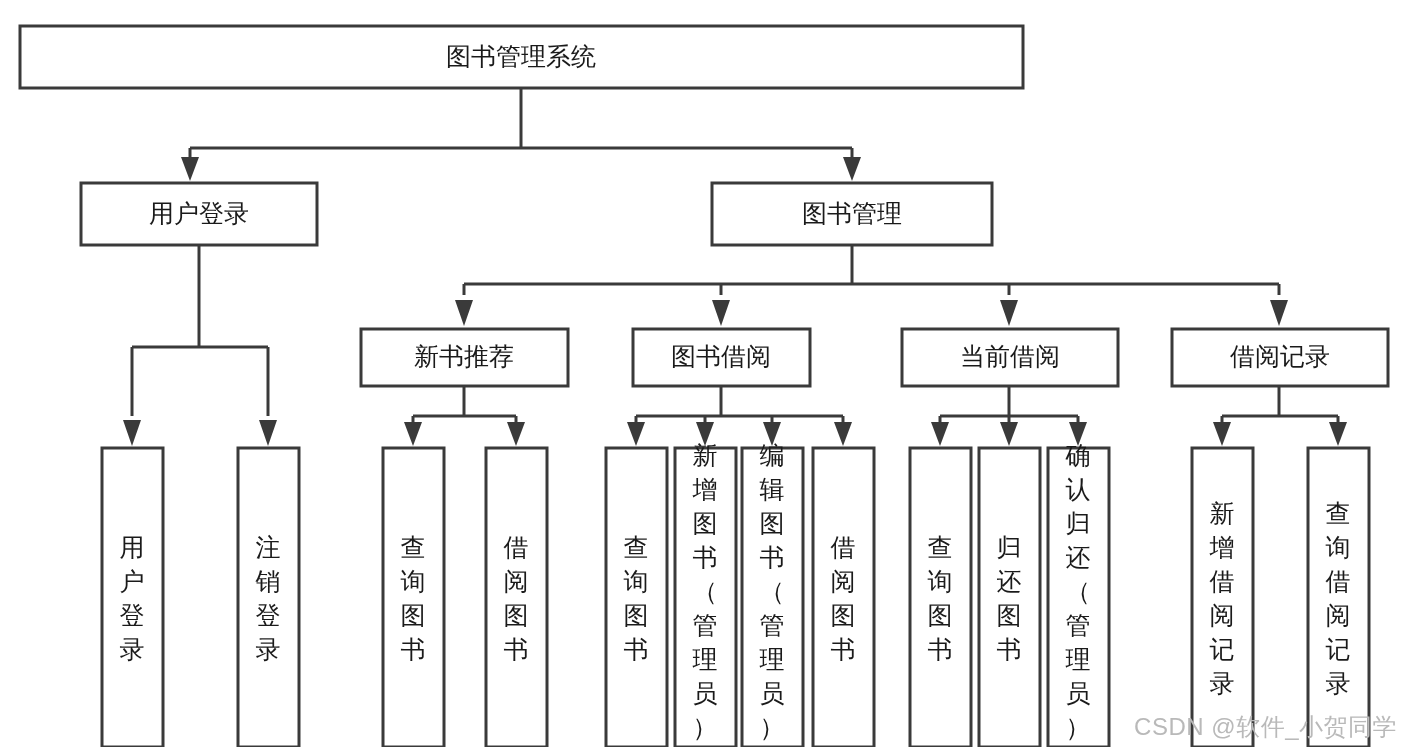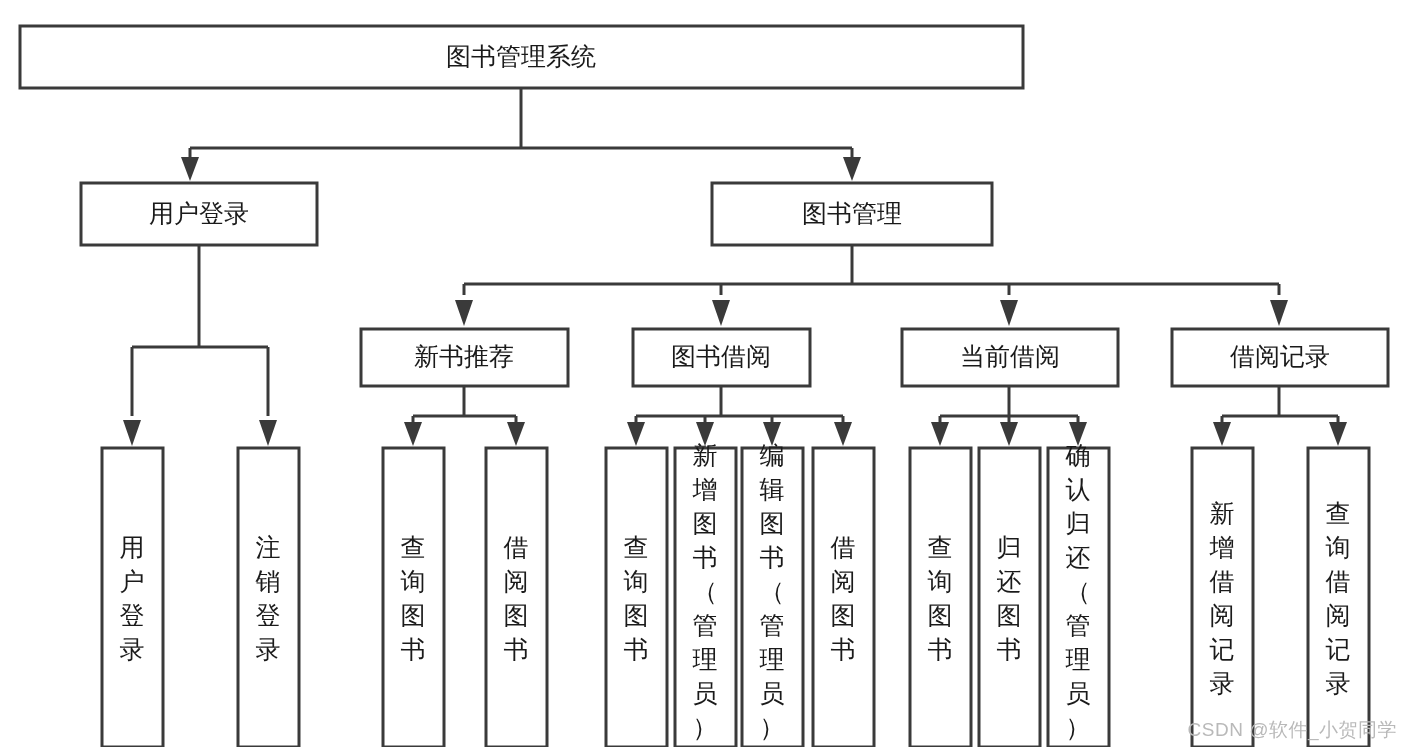--- a/index.html
+++ b/index.html
@@ -58,21 +58,21 @@
     fill: #1a1a1a;
     font-family: "Liberation Sans", "DejaVu Sans", sans-serif;
     font-size: 25px;
     text-anchor: middle;
   }
   .watermark {
     position: absolute;
     right: 8px;
     bottom: 4px;
     font-family: "Liberation Sans", "DejaVu Sans", sans-serif;
-    font-size: 19px;
+    font-size: 24px;
     color: #b9b9b9;
     letter-spacing: 0.5px;
     white-space: nowrap;
     pointer-events: none;
     margin-top: 45px;
   }
 </style>
 </head>
 <body>
 

